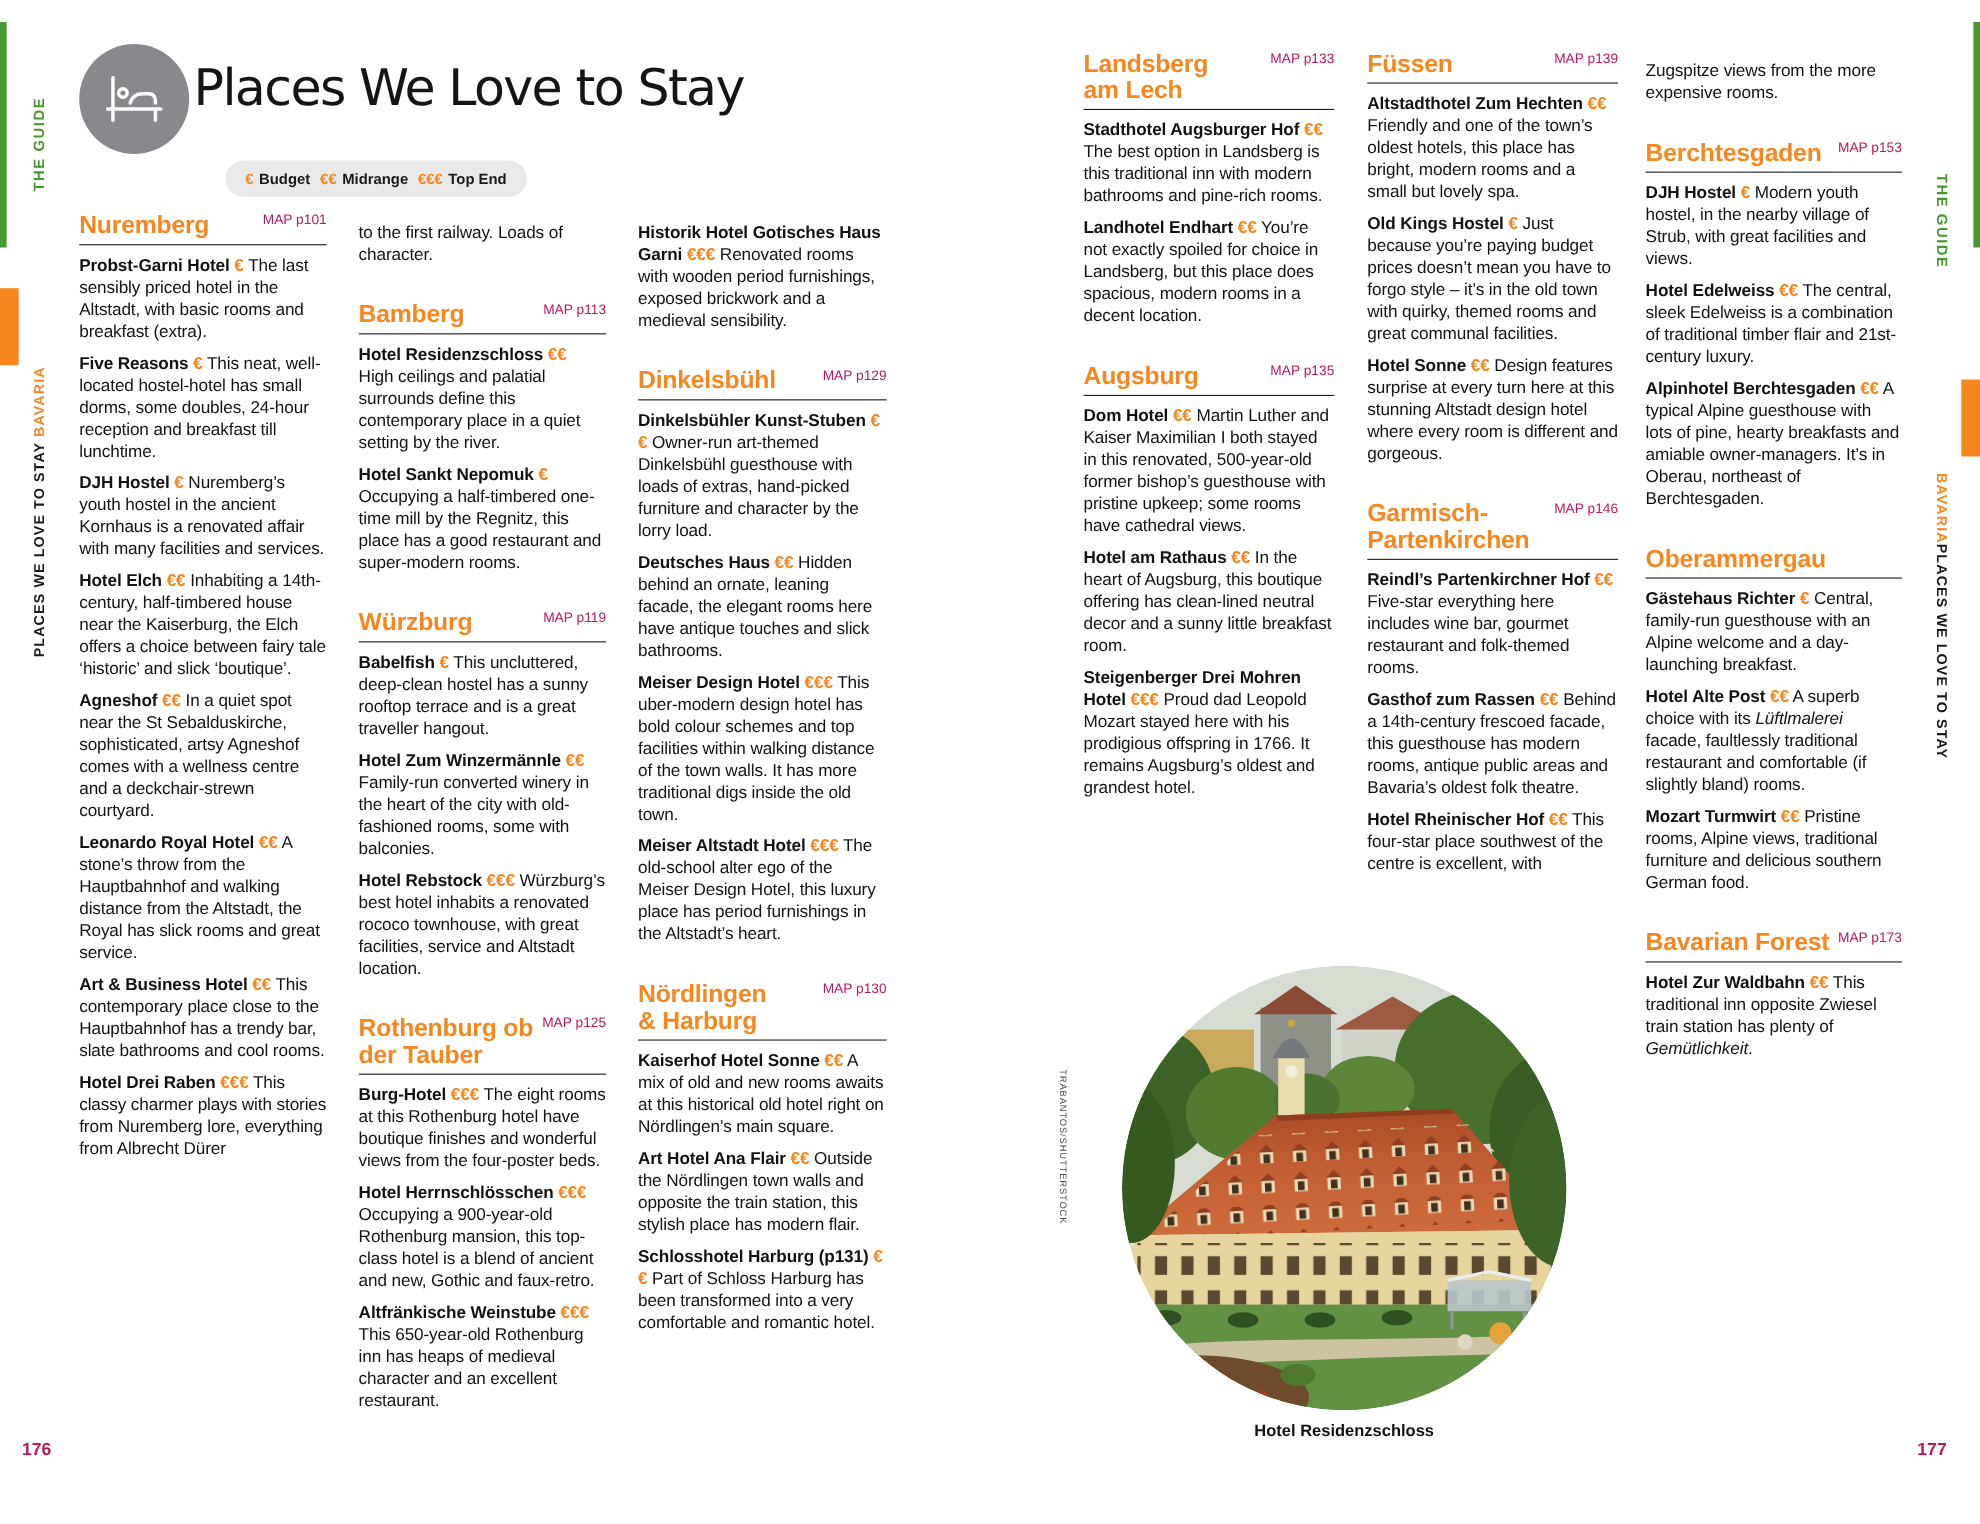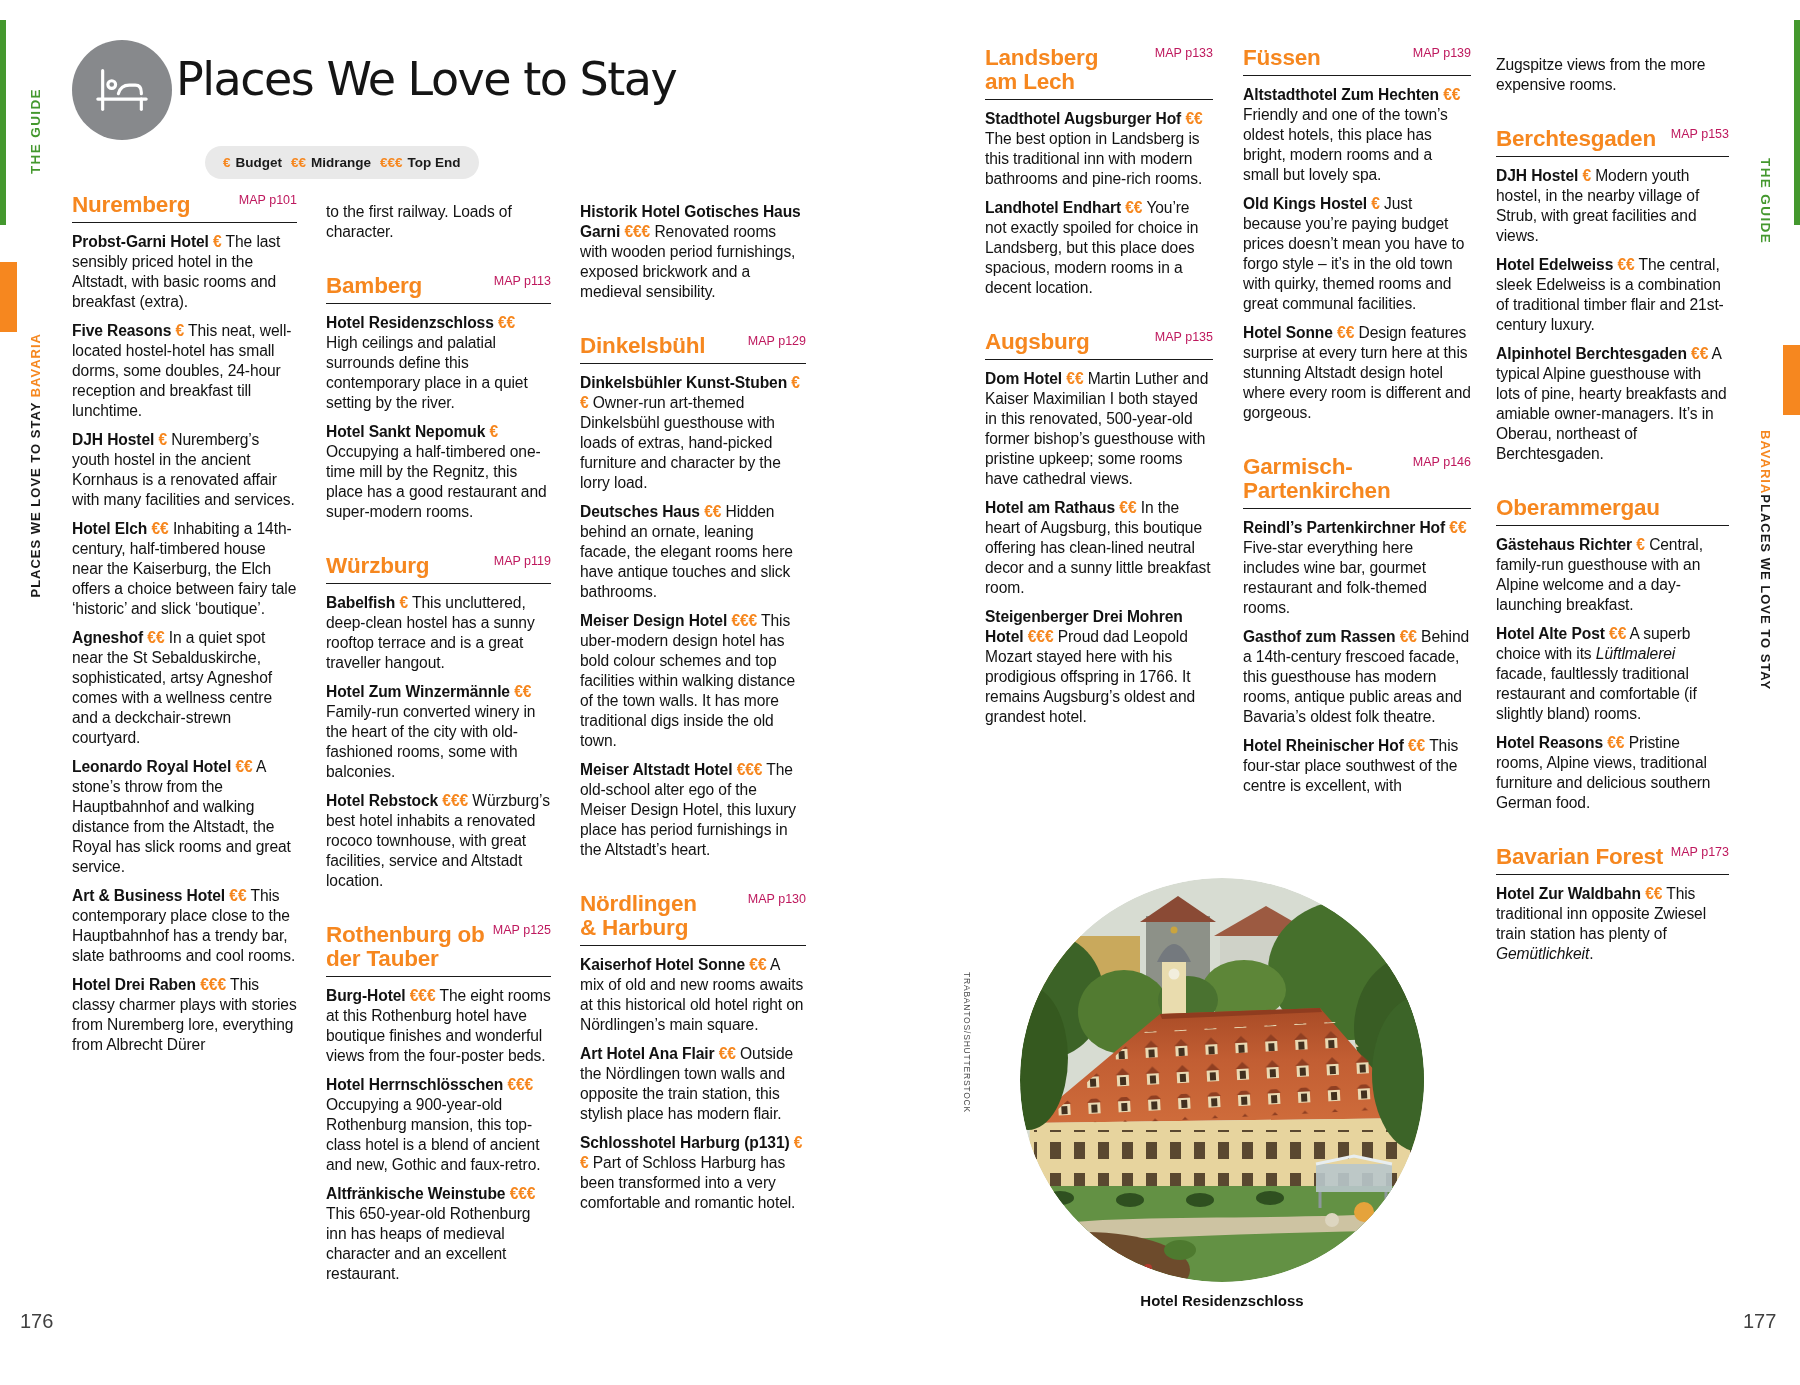--- a/index.html
+++ b/index.html
@@ -48,21 +48,21 @@
   .hname{font-weight:bold}
   .note{font-weight:bold}
   .price{color:var(--orange);font-weight:bold}
 
   
   .photo{position:absolute;left:1020px;top:878px;width:404px;height:404px;border-radius:50%;overflow:hidden}
   .caption{position:absolute;left:1020px;top:1292px;width:404px;text-align:center;font-weight:bold;font-size:15px;color:#111}
   .credit{position:absolute;left:962px;top:972px;font-size:8.5px;letter-spacing:0.8px;color:#4a4a4a}
 
   
-  .pnum{position:absolute;top:1310px;font-weight:normal;font-size:20px;color:#404040}
+  .pnum{position:absolute;top:1310px;font-weight:bold;font-size:16px;color:#be185d}
   .pnum.l{left:20px}
   .pnum.r{left:1743px}
 </style>
 </head>
 <body>
 
 <div class="page">
 
   <div class="gbar l"></div>
   <div class="guide-label vtext flip" id="guide-left">THE GUIDE</div>
@@ -192,21 +192,21 @@
         <span class="map">MAP p153</span>
       </div>
       <p class="entry"><span class="hname">DJH Hostel</span> <span class="price">€</span> <span class="desc">Modern youth hostel, in the nearby village of Strub, with great facilities and views.</span></p>
       <p class="entry"><span class="hname">Hotel Edelweiss</span> <span class="price">€€</span> <span class="desc">The central, sleek Edelweiss is a combination of traditional timber flair and 21st-century luxury.</span></p>
       <p class="entry"><span class="hname">Alpinhotel Berchtesgaden</span> <span class="price">€€</span> <span class="desc">A typical Alpine guesthouse with lots of pine, hearty breakfasts and amiable owner-managers. It’s in Oberau, northeast of Berchtesgaden.</span></p>
       <div class="shead">
         <div class="city">Oberammergau</div>
       </div>
       <p class="entry"><span class="hname">Gästehaus Richter</span> <span class="price">€</span> <span class="desc">Central, family-run guesthouse with an Alpine welcome and a day-launching breakfast.</span></p>
       <p class="entry"><span class="hname">Hotel Alte Post</span> <span class="price">€€</span> <span class="desc">A superb choice with its <i>Lüftlmalerei</i> facade, faultlessly traditional restaurant and comfortable (if slightly bland) rooms.</span></p>
-      <p class="entry"><span class="hname">Hotel Reasons</span> <span class="price">€€</span> <span class="desc">Pristine rooms, Alpine views, traditional furniture and delicious southern German food.</span></p>
+      <p class="entry"><span class="hname">Mozart Turmwirt</span> <span class="price">€€</span> <span class="desc">Pristine rooms, Alpine views, traditional furniture and delicious southern German food.</span></p>
       <div class="shead">
         <div class="city">Bavarian Forest</div>
         <span class="map">MAP p173</span>
       </div>
       <p class="entry"><span class="hname">Hotel Zur Waldbahn</span> <span class="price">€€</span> <span class="desc">This traditional inn opposite Zwiesel train station has plenty of <i>Gemütlichkeit</i>.</span></p>
     </div>
 
   <div class="photo">
     <svg width="404" height="404" viewBox="0 0 404 404" aria-hidden="true">
       <defs>

